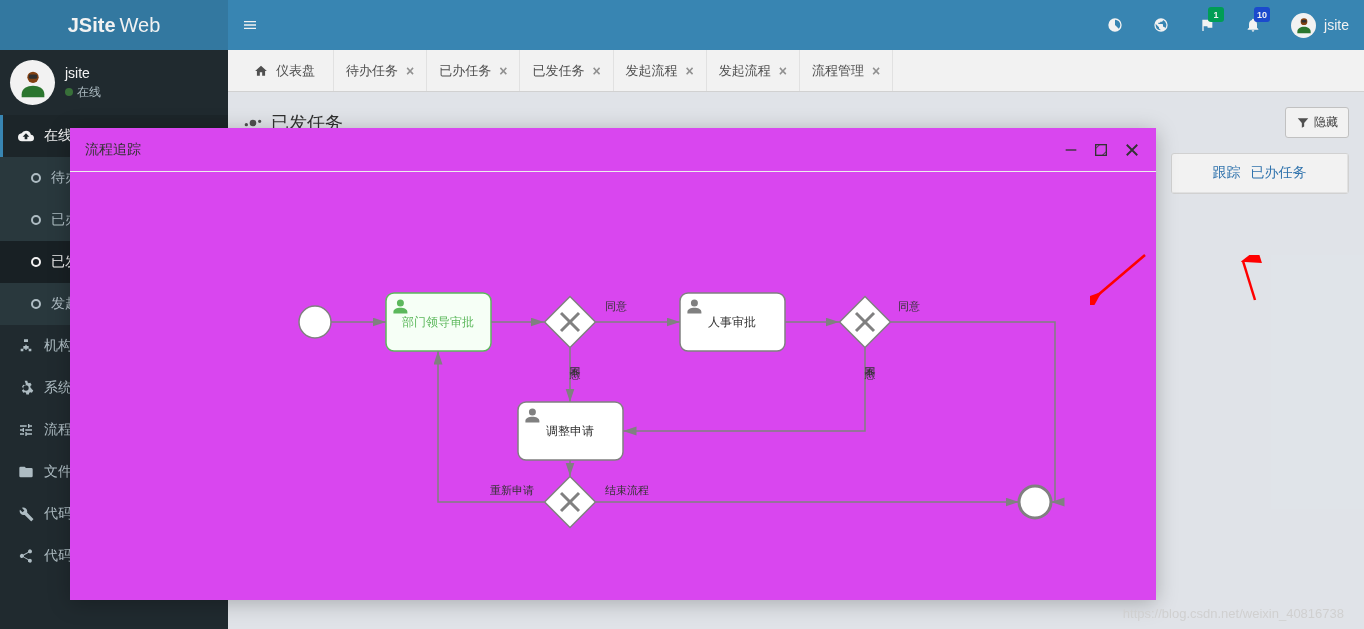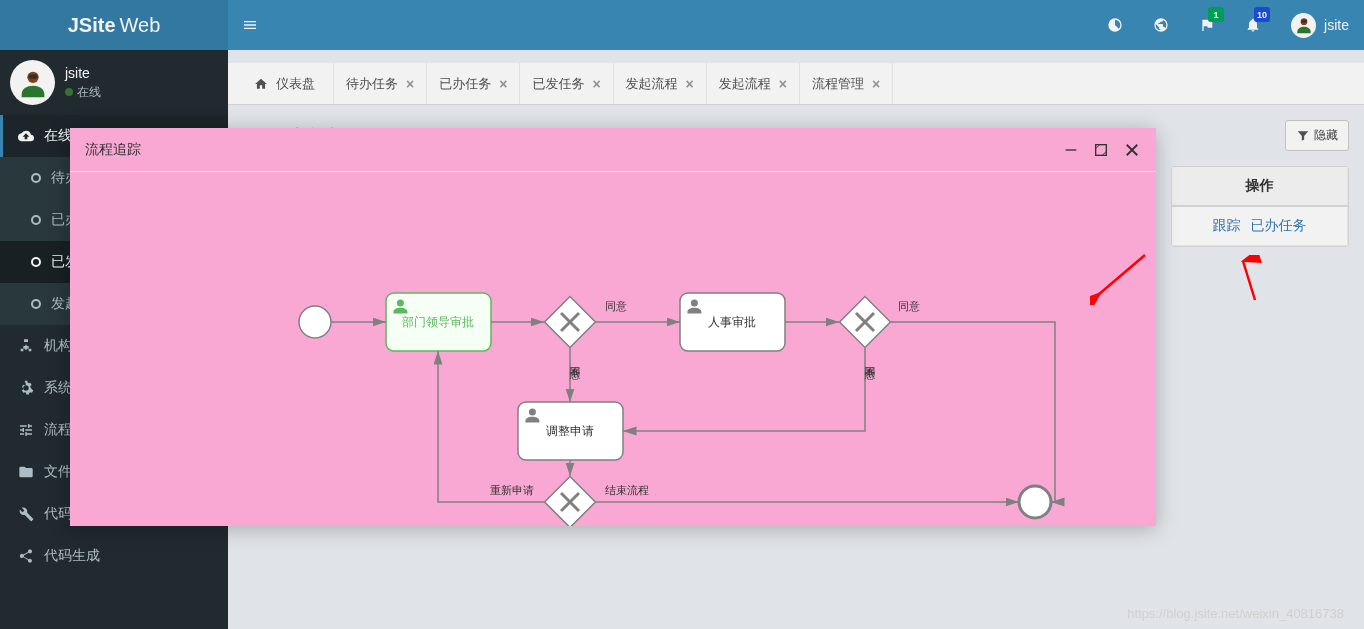--- a/index.html
+++ b/index.html
@@ -24,40 +24,40 @@
     .user-info .name { color: #fff; }
     .user-status { font-size: 12px; display: flex; align-items: center; gap: 4px; }
     .dot-green { width: 8px; height: 8px; border-radius: 50%; background: #3c763d; }
     .menu-item { padding: 12px 15px; display: flex; align-items: center; gap: 10px; color: #b8c7ce; cursor: pointer; border-left: 3px solid transparent; }
     .menu-item.active { background: #1e282c; border-left-color: #3c8dbc; color: #fff; }
     .submenu .menu-item { padding-left: 28px; background: #2c3b41; font-size: 14px; }
     .submenu .menu-item.active { background: #1a2226; border-left: 3px solid transparent; }
     .circle-o { width: 10px; height: 10px; border: 2px solid currentColor; border-radius: 50%; display: inline-block; }
 
     .main { position: absolute; top: 50px; left: 228px; right: 0; bottom: 0; }
-    .tabs-bar { height: 42px; background: #fff; border-bottom: 1px solid #ddd; display: flex; align-items: stretch; padding-left: 8px; margin-top: 13px; }
+    .tabs-bar { height: 42px; background: #fff; border-bottom: 1px solid #ddd; display: flex; align-items: stretch; padding-left: 8px; }
     .tab { display: flex; align-items: center; gap: 8px; padding: 0 12px; border-right: 1px solid #eee; color: #555; cursor: pointer; font-size: 13px; }
     .tab.home { padding: 0 18px; }
     .tab .close-x { font-size: 14px; color: #999; cursor: pointer; font-weight: bold; line-height: 1; }
 
     .content-header { padding: 15px; display: flex; align-items: center; justify-content: space-between; }
     .content-title { font-size: 18px; color: #333; display: flex; align-items: center; gap: 8px; }
     .btn-hide { background: #fff; border: 1px solid #ccc; padding: 6px 10px; border-radius: 3px; font-size: 12px; color: #444; cursor: pointer; display: flex; align-items: center; gap: 4px; }
 
     .content-body { padding: 0 15px; }
     .panel { background: #fff; border: 1px solid #ddd; border-radius: 3px; }
     .table-header { display: flex; background: #f9f9f9; border-bottom: 2px solid #ddd; }
     .th { padding: 10px 12px; font-weight: bold; color: #333; text-align: center; flex: 1; border-right: 1px solid #eee; }
     .table-row { display: flex; border-bottom: 1px solid #eee; }
     .td { padding: 10px 12px; text-align: center; flex: 1; border-right: 1px solid #eee; }
     .action-link { color: #337ab7; margin: 8px 3px; cursor: pointer; }
 
     .dim-overlay { position: absolute; inset: 0; background: rgba(0,0,0,0.05); z-index: 400; }
 
-    .modal { position: absolute; top: 128px; left: 70px; width: 1086px; height: 398px; background: #f9a8d4; box-shadow: 0 3px 20px rgba(0,0,0,0.25); z-index: 500; display: flex; flex-direction: column; }
+    .modal { position: absolute; top: 128px; left: 70px; width: 1086px; height: 472px; background: #d946ef; box-shadow: 0 3px 20px rgba(0,0,0,0.25); z-index: 500; display: flex; flex-direction: column; }
     .modal-header { height: 44px; display: flex; align-items: center; padding: 0 15px; justify-content: space-between; border-bottom: 1px solid #eee; }
     .modal-title { font-size: 14px; color: #333; }
     .modal-controls { display: flex; gap: 14px; align-items: center; }
     .modal-ctrl { cursor: pointer; color: #333; display: flex; align-items: center; }
     .modal-body { flex: 1; overflow: hidden; position: relative; }
 
     .bpmn { position: absolute; top: 20px; left: 0; }
     .task-box { fill: #fff; stroke: #808080; stroke-width: 1.5; rx: 8; ry: 8; }
     .task-box.hl { stroke: #5cb85c; fill: #f6fff6; }
     .task-label { font-size: 12px; fill: #333; text-anchor: middle; }
@@ -251,23 +251,20 @@
     <button class="btn-hide">
       <svg class="icon-14" viewBox="0 0 24 24" style="fill:#555">
           <path d="M3 4h18l-7 8v6l-4 2v-8L3 4z"></path>
         </svg>
       <span>隐藏</span>
     </button>
   </div>
 
   <div class="content-body">
     <div class="panel" style="margin-left:928px;">
-      <div class="table-header">
-        <div class="th">操作</div>
-      </div>
       <div class="table-row">
         <div class="td">
           <span class="action-link">跟踪</span>
           <span class="action-link">已办任务</span>
         </div>
       </div>
     </div>
   </div>
 </div>
 
@@ -373,13 +370,13 @@
 </svg>
 <svg class="red-arrow" style="top:255px; left:1235px;" width="30" height="50">
   <defs>
       <marker id="ra2" markerWidth="10" markerHeight="10" refX="3" refY="1" orient="auto">
         <path d="M0,8 L3,0 L6,8 z" fill="#ff0000"></path>
       </marker>
     </defs>
   <line x1="20" y1="45" x2="8" y2="6" stroke="#ff0000" stroke-width="2.5" marker-end="url(#ra2)"></line>
 </svg>
 
-<div class="watermark">https://blog.jsite.net/weixin_40816738</div>
+<div class="watermark">https://blog.csdn.net/weixin_40816738</div>
 
 </body></html>

